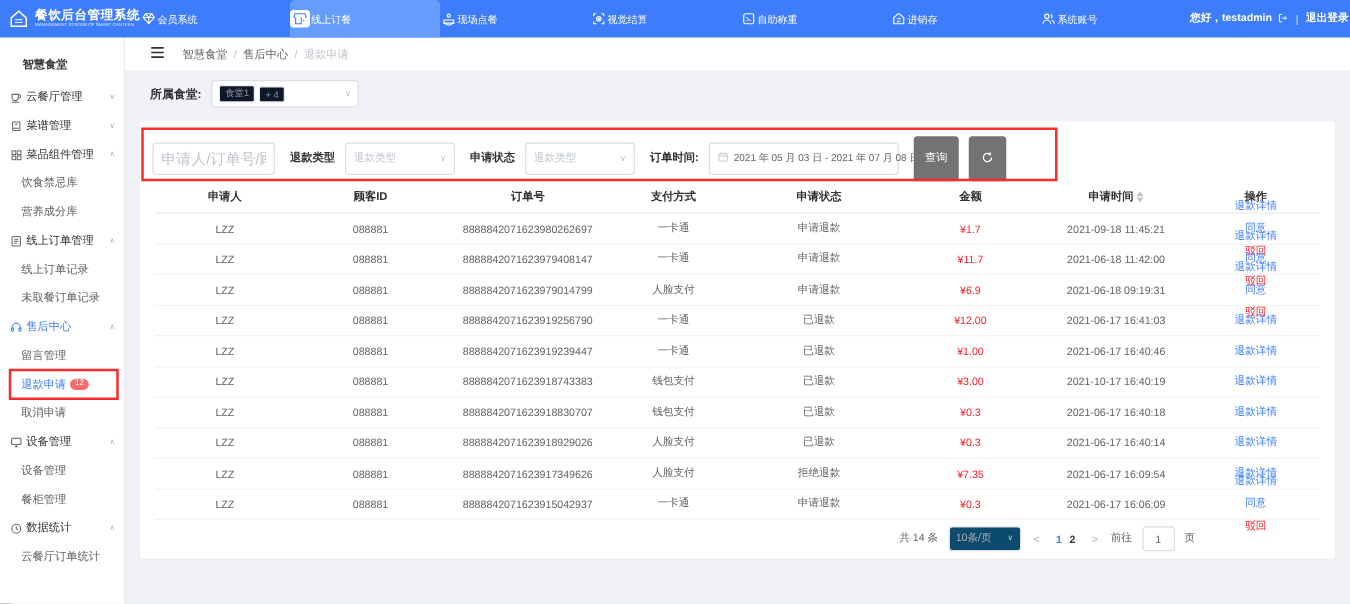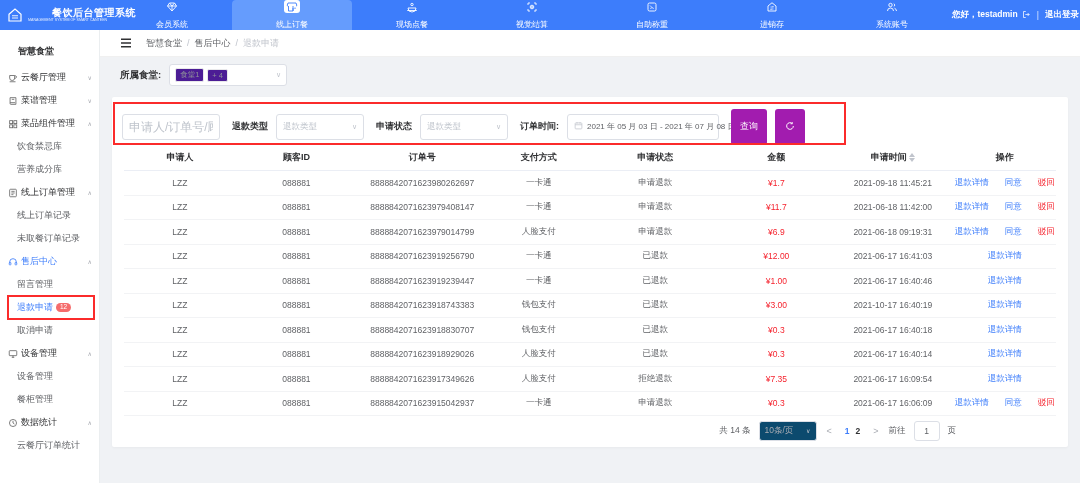--- a/index.html
+++ b/index.html
@@ -5,24 +5,24 @@
   * { margin:0; padding:0; box-sizing:border-box; }
   html,body { background:#e9ebee; }
   body { font-family:"Liberation Sans","DejaVu Sans",sans-serif; }
   .page { position:relative; width:1080px; height:483px; background:#f0f2f5; overflow:hidden; }
 
   
   .topbar { position:absolute; top:0; left:0; width:1080px; height:30px; background:#3d7dfb; display:flex; align-items:center; color:#fff; z-index:5; }
   .brand { width:112px; display:flex; align-items:center; gap:4px; padding-left:6px; flex-shrink:0; }
   .brand-logo { width:18px; height:18px; flex-shrink:0; }
   .brand-text { display:flex; flex-direction:column; line-height:1.1; }
-  .brand-title { font-size:10px; font-weight:bold; white-space:nowrap; letter-spacing:.5px;margin-left:24px; }
+  .brand-title { font-size:10px; font-weight:bold; white-space:nowrap; letter-spacing:.5px; }
   .brand-sub { font-size:4px; opacity:.85; white-space:nowrap; transform:scale(.9); transform-origin:left; }
   .nav { display:flex; height:30px; }
-  .nav-item { width:120px; height:30px; display:flex; flex-direction:column; align-items:center; gap:6px; cursor:pointer; }
+  .nav-item { width:120px; height:30px; display:flex; align-items:center; gap:1px; cursor:pointer; }
   .nav-item .nav-icon { width:13px; height:13px; display:flex; align-items:center; justify-content:center; }
   .nav-item .nav-icon svg { width:12px; height:12px; }
   .nav-label { font-size:8px; white-space:nowrap; }
   .nav-item.active { background:#659cfd; border-radius:4px 4px 0 0; }
   .nav-item.active .nav-icon { background:#fff; border-radius:3px; width:16px; height:14px; }
   .nav-item.active .nav-icon svg * { stroke:#3d7dfb; }
   .user-area { flex:1; display:flex; align-items:center; justify-content:flex-end; gap:4px; padding-right:8px; font-size:8.5px; white-space:nowrap; }
   .user-greet { font-weight:bold; }
   .user-sep { opacity:.8; margin:0 2px; }
   .logout { cursor:pointer; font-weight:bold; }
@@ -44,53 +44,53 @@
   .crumbbar { position:absolute; left:100px; top:30px; width:980px; height:27px; background:#fff; display:flex; align-items:center; padding-left:20px; gap:14px; border-bottom:1px solid #f0f0f0; }
   .burger svg { width:12px; height:10px; }
   .crumbs { font-size:9px; color:#606266; display:flex; gap:5px; align-items:center; }
   .crumbs .sep { color:#c0c4cc; }
   .crumbs .last { color:#c0c4cc; }
 
   
   .canteen-row { position:absolute; left:120px; top:64px; display:flex; align-items:center; gap:8px; }
   .canteen-label { font-size:9.5px; font-weight:bold; color:#303133; }
   .canteen-select { width:118px; height:22px; background:#fff; border:1px solid #dcdfe6; border-radius:3px; display:flex; align-items:center; gap:3px; padding:0 5px; cursor:pointer; }
-  .tag { background:#4c1d95; border:1px solid #e9e9eb; color:#909399; font-size:7.5px; border-radius:2px; padding:1px 4px; white-space:nowrap; }
+  .tag { background:#0f172a; border:1px solid #e9e9eb; color:#909399; font-size:7.5px; border-radius:2px; padding:1px 4px; white-space:nowrap; }
   .canteen-select .chev { margin-left:auto; color:#c0c4cc; font-size:7px; }
 
   
   .card { position:absolute; left:112px; top:97px; width:956px; height:350px; background:#fff; border-radius:2px; box-shadow:0 1px 3px rgba(0,0,0,.04); }
 
   
   .filters { display:flex; align-items:center; gap:8px; padding:11px 0 0 10px; height:48px; }
   .f-input { width:98px; height:26px; border:1px solid #dcdfe6; border-radius:3px; font-size:12px; padding:0 6px; color:#606266; outline:none; font-family:inherit; }
   .f-input::placeholder { color:#bfc4cc; }
   .f-label { font-size:9px; font-weight:bold; color:#303133; white-space:nowrap; margin-left:4px; }
   .f-select { width:88px; height:26px; border:1px solid #dcdfe6; border-radius:3px; display:flex; align-items:center; justify-content:space-between; padding:0 6px; font-size:8.5px; color:#bfc4cc; cursor:pointer; background:#fff; }
   .f-select .chev { color:#c0c4cc; font-size:7px; }
   .f-date { width:152px; height:26px; border:1px solid #dcdfe6; border-radius:3px; display:flex; align-items:center; gap:4px; padding:0 6px; font-size:8px; color:#606266; background:#fff; cursor:pointer; white-space:nowrap; }
   .cal-icon svg { width:9px; height:9px; }
-  .btn { height:36px; background:#a21caf; color:#fff; border:none; border-radius:3px; font-size:9px; cursor:pointer; font-family:inherit; }
+  .btn { height:36px; background:#737373; color:#fff; border:none; border-radius:3px; font-size:9px; cursor:pointer; font-family:inherit; }
   .btn.query { width:36px; margin-left:4px; }
   .btn.refresh { width:30px; display:flex; align-items:center; justify-content:center; }
   .btn.refresh svg { width:10px; height:10px; }
 
   
   .tablewrap { padding:0 12px; }
   .thead, .trow { display:grid; grid-template-columns:12% 13% 14% 11% 14% 12% 13% 11%; align-items:center; }
   .thead { height:26px; border-bottom:1px solid #ebeef5; }
   .th { font-size:9px; font-weight:bold; color:#303133; text-align:center; display:flex; align-items:center; justify-content:center; gap:2px; }
   .sorters { display:flex; flex-direction:column; gap:1px; }
   .caret { width:0; height:0; border-left:3px solid transparent; border-right:3px solid transparent; }
   .caret.up { border-bottom:4px solid #c0c4cc; }
   .caret.down { border-top:4px solid #c0c4cc; }
   .trow { height:24.5px; border-bottom:1px solid #f2f3f5; }
   .td { font-size:8.5px; color:#606266; text-align:center; white-space:nowrap; overflow:hidden; }
   .td.amount { color:#f5222d; }
-  .td.actions { display:flex; justify-content:center; gap:16px; }
+  .td.actions { display:flex; justify-content:center; gap:6px;flex-direction:column; }
   .alink { font-size:8.5px; cursor:pointer; color:#3d7dfb; }
   .alink.danger { color:#f5222d; }
 
   
   .pager { display:flex; align-items:center; justify-content:flex-end; gap:8px; height:29px; padding-right:112px; font-size:8.5px; color:#606266;padding-left:44px; }
   .psize { width:58px; height:20px; border:1px solid #dcdfe6; border-radius:3px; display:flex; align-items:center; justify-content:space-between; padding:0 5px; color:#a8abb2; background:#0c4a6e; cursor:pointer; }
   .psize .chev { font-size:6px; color:#c0c4cc; }
   .parrow { color:#a8abb2; cursor:pointer; font-size:9px; padding:0 2px; }
   .pnum { cursor:pointer; color:#303133; padding:0 3px; font-weight:bold; }
   .pnum.cur { color:#3d7dfb; }

